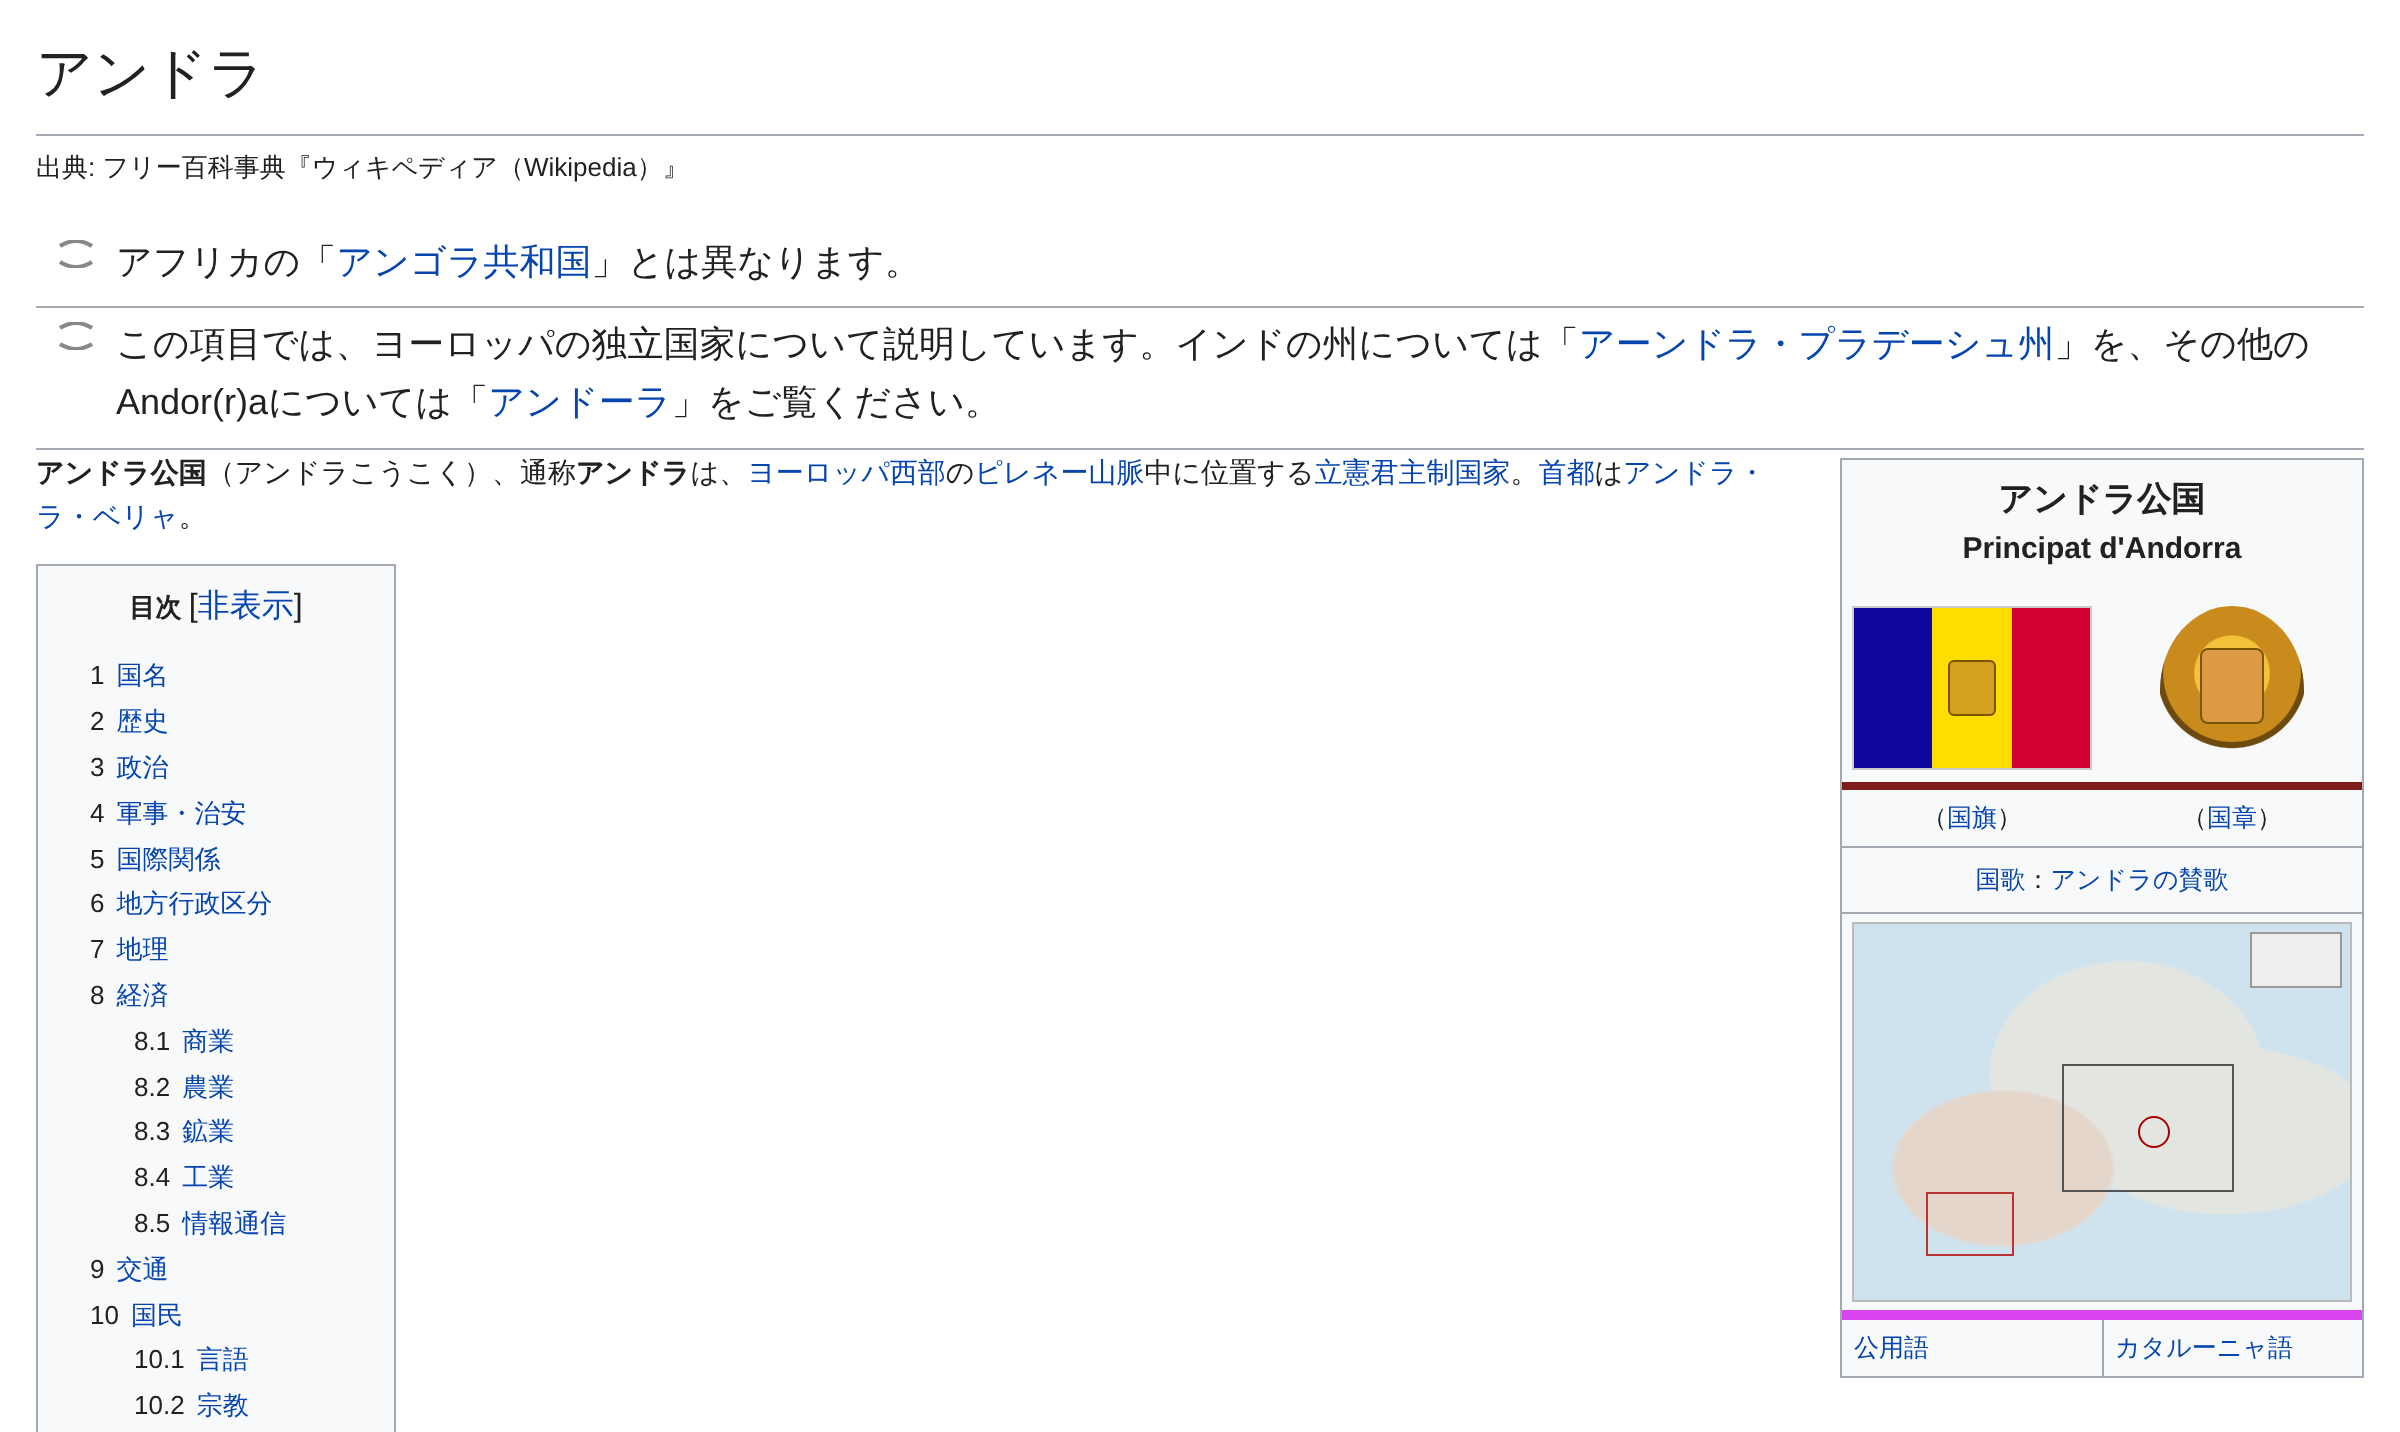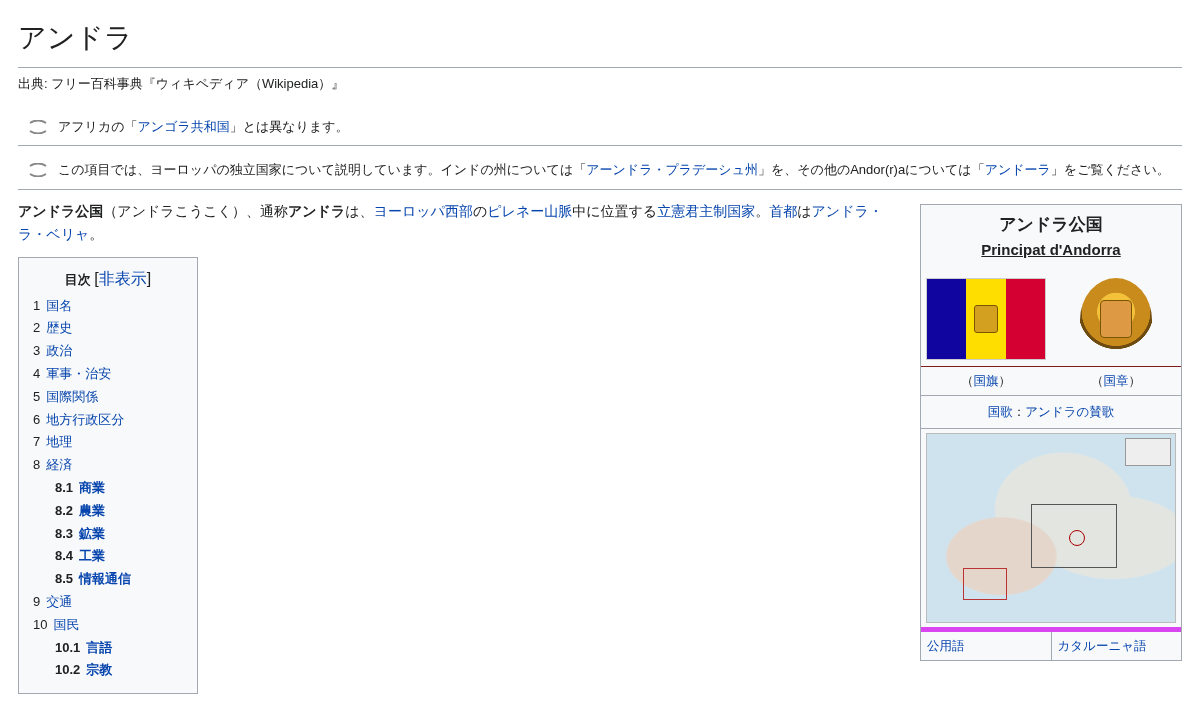--- a/index.html
+++ b/index.html
@@ -19,22 +19,21 @@
     margin: 0 0 6px 0;
     padding-bottom: 6px;
     border-bottom: 1px solid #a2a9b1;
   }
   .source-line { font-size: 13px; margin: 6px 0 18px 0; }
   .hatnote {
     display: flex;
     align-items: flex-start;
     padding: 4px 0 8px 0;
     border-bottom: 1px solid #a2a9b1;
-    margin-bottom: 10px;
-    font-size: 13px;
+    font-size: 18px;
   }
   .hatnote:last-of-type { margin-bottom: 14px; }
   .hatnote-icon {
     width: 20px; height: 14px;
     flex: 0 0 auto;
     margin: 3px 10px 0 10px;
     position: relative;
   }
   .hatnote-icon svg { display:block; }
   .content-wrap { display: flex; align-items: flex-start; }
@@ -50,34 +49,34 @@
     display: inline-block;
     border: 1px solid #a2a9b1;
     background: #f8f9fa;
     padding: 8px 14px 10px 14px;
     font-size: 13px;
     min-width: 150px;
   }
   .toc-title-row { text-align: center; margin-bottom: 4px; }
   .toc-title { font-weight: bold; }
   .toc-toggle { font-size: 16px; }
-  .toc ul { list-style: none; margin: 0; padding: 0; }
+  .toc ul { list-style: none; margin: 12px; padding: 0; }
   .toc li { margin: 2px 0; white-space: nowrap; }
-  .toc li.sub { padding-left: 22px; font-weight: bold; }
+  .toc li.sub { padding-left: 22px; }
   .toc .num { color: #202122; margin-right: 6px; display:inline-block; }
   .infobox {
     width: 260px;
     flex: 0 0 auto;
     border: 1px solid #a2a9b1;
     background: #f8f9fa;
     font-size: 12.5px;
     margin-top: 4px;
   }
   .infobox .ib-title { text-align: center; font-size: 17px; font-weight: bold; padding: 6px 4px 0 4px; }
-  .infobox .ib-subtitle { text-align: center; font-weight: bold; font-size: 15px; padding-bottom: 6px; text-decoration: underline; }
+  .infobox .ib-subtitle { text-align: center; font-weight: bold; font-size: 15px; padding-bottom: 6px; }
   .ib-row { border-top: 1px solid #a2a9b1; padding: 6px; text-align: center; }
   .ib-flag-coa { display: flex; }
   .ib-flag-coa > div { flex:1; text-align:center; padding: 10px 4px 4px 4px; }
   .flag {
     width: 118px; height: 80px; margin: 0 auto;
     display: flex; border: 1px solid #ccc;
   }
   .flag .b1 { background:#10069f; flex:1; }
   .flag .b2 { background:#fedd00; flex:1; position:relative; }
   .flag .b3 { background:#d50032; flex:1; }
@@ -90,21 +89,21 @@
     width: 72px; height: 84px; margin: 0 auto;
     background: radial-gradient(circle at 50% 40%, #f3c13a 0 30%, #c98b1c 31% 55%, #6d4a10 56% 60%, transparent 61%);
     border-radius: 50% 50% 45% 45%;
     position: relative;
   }
   .coa::after{
     content:""; position:absolute; left:50%; top:48%;
     width:30px; height:36px; transform:translate(-50%,-50%);
     background:#d94; border:1px solid #7a5500; border-radius:4px;
   }
-  .ib-caption-row { display:flex; border-top:1px solid #7f1d1d; }
+  .ib-caption-row { display:flex; border-top:4px solid #7f1d1d; }
   .ib-caption-row > div { flex:1; text-align:center; padding:4px 2px; }
   .map-box { border-top:1px solid #a2a9b1; padding:4px; text-align:center; }
   .map-placeholder {
     width: 248px; height: 188px; margin: 0 auto;
     background: #cfe3ef; position: relative; border:1px solid #bbb;
   }
   .map-placeholder .land {
     position:absolute; inset:0;
     background:
       radial-gradient(ellipse at 30% 65%, #e8d5c8 0 22%, transparent 23%),

